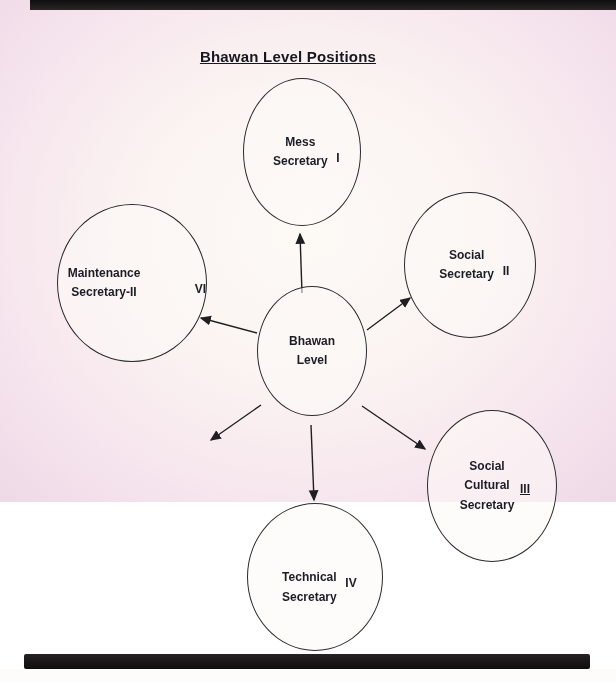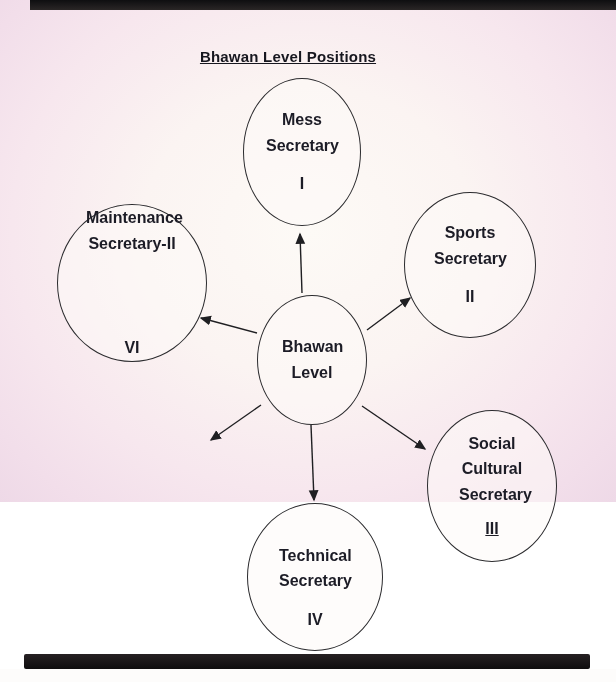--- a/index.html
+++ b/index.html
@@ -43,33 +43,32 @@
     color: #17171f;
     text-decoration: underline;
     letter-spacing: 0.2px;
   }
   .node {
     position: absolute;
     border: 1.4px solid #2b2b2e;
     border-radius: 50%;
     background: rgba(253, 250, 247, 0.55);
     display: flex;
-    flex-direction: column;
     align-items: center;
     justify-content: center;
     text-align: center;
     color: #1c1c26;
     font-weight: bold;
-    font-size: 16px;
+    font-size: 12px;
     line-height: 1.6;
     box-sizing: border-box;
   }
   .node .label { max-width: 92px; }
   .node .numeral { margin-top: 13px; }
-  .node-center { left: 257px; top: 295px; width: 110px; height: 130px; }
+  .node-center { left: 257px; top: 286px; width: 110px; height: 130px; }
   .node-center .label { max-width: 60px; }
   .node-mess      { left: 243px; top: 78px;  width: 118px; height: 148px; }
   .node-mess .label { max-width: 72px; }
   .node-sports    { left: 404px; top: 192px; width: 132px; height: 146px; }
   .node-sports .label { max-width: 72px; }
   .node-social    { left: 427px; top: 410px; width: 130px; height: 152px; }
   .node-social .label { max-width: 66px; }
   .node-social .numeral { margin-top: 8px; text-decoration: underline; }
   .node-technical { left: 247px; top: 503px; width: 136px; height: 148px; }
   .node-technical .label { max-width: 72px; margin-top: 21px; }
@@ -109,21 +108,21 @@
   <div class="node node-center">
     <div class="label">Bhawan Level</div>
   </div>
 
   <div class="node node-mess">
     <div class="label">Mess Secretary</div>
     <div class="numeral">I</div>
   </div>
 
   <div class="node node-sports">
-    <div class="label">Sports Secretary</div>
+    <div class="label">Social Secretary</div>
     <div class="numeral">II</div>
   </div>
 
   <div class="node node-social">
     <div class="label">Social Cultural Secretary</div>
     <div class="numeral">III</div>
   </div>
 
   <div class="node node-technical">
     <div class="label">Technical Secretary</div>

